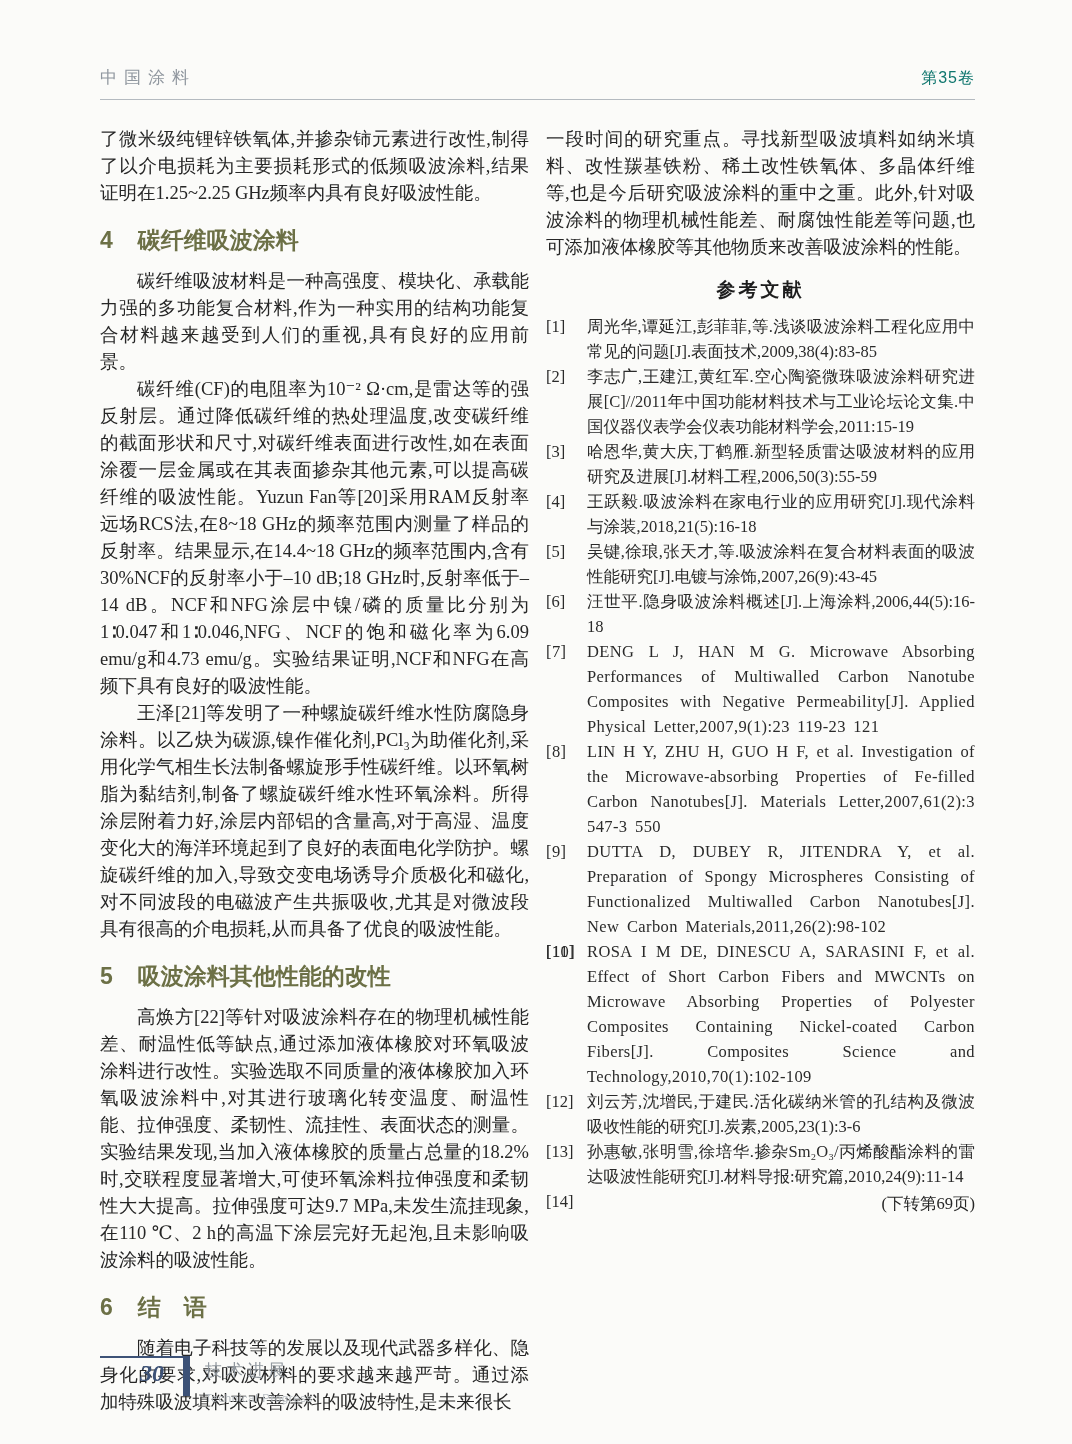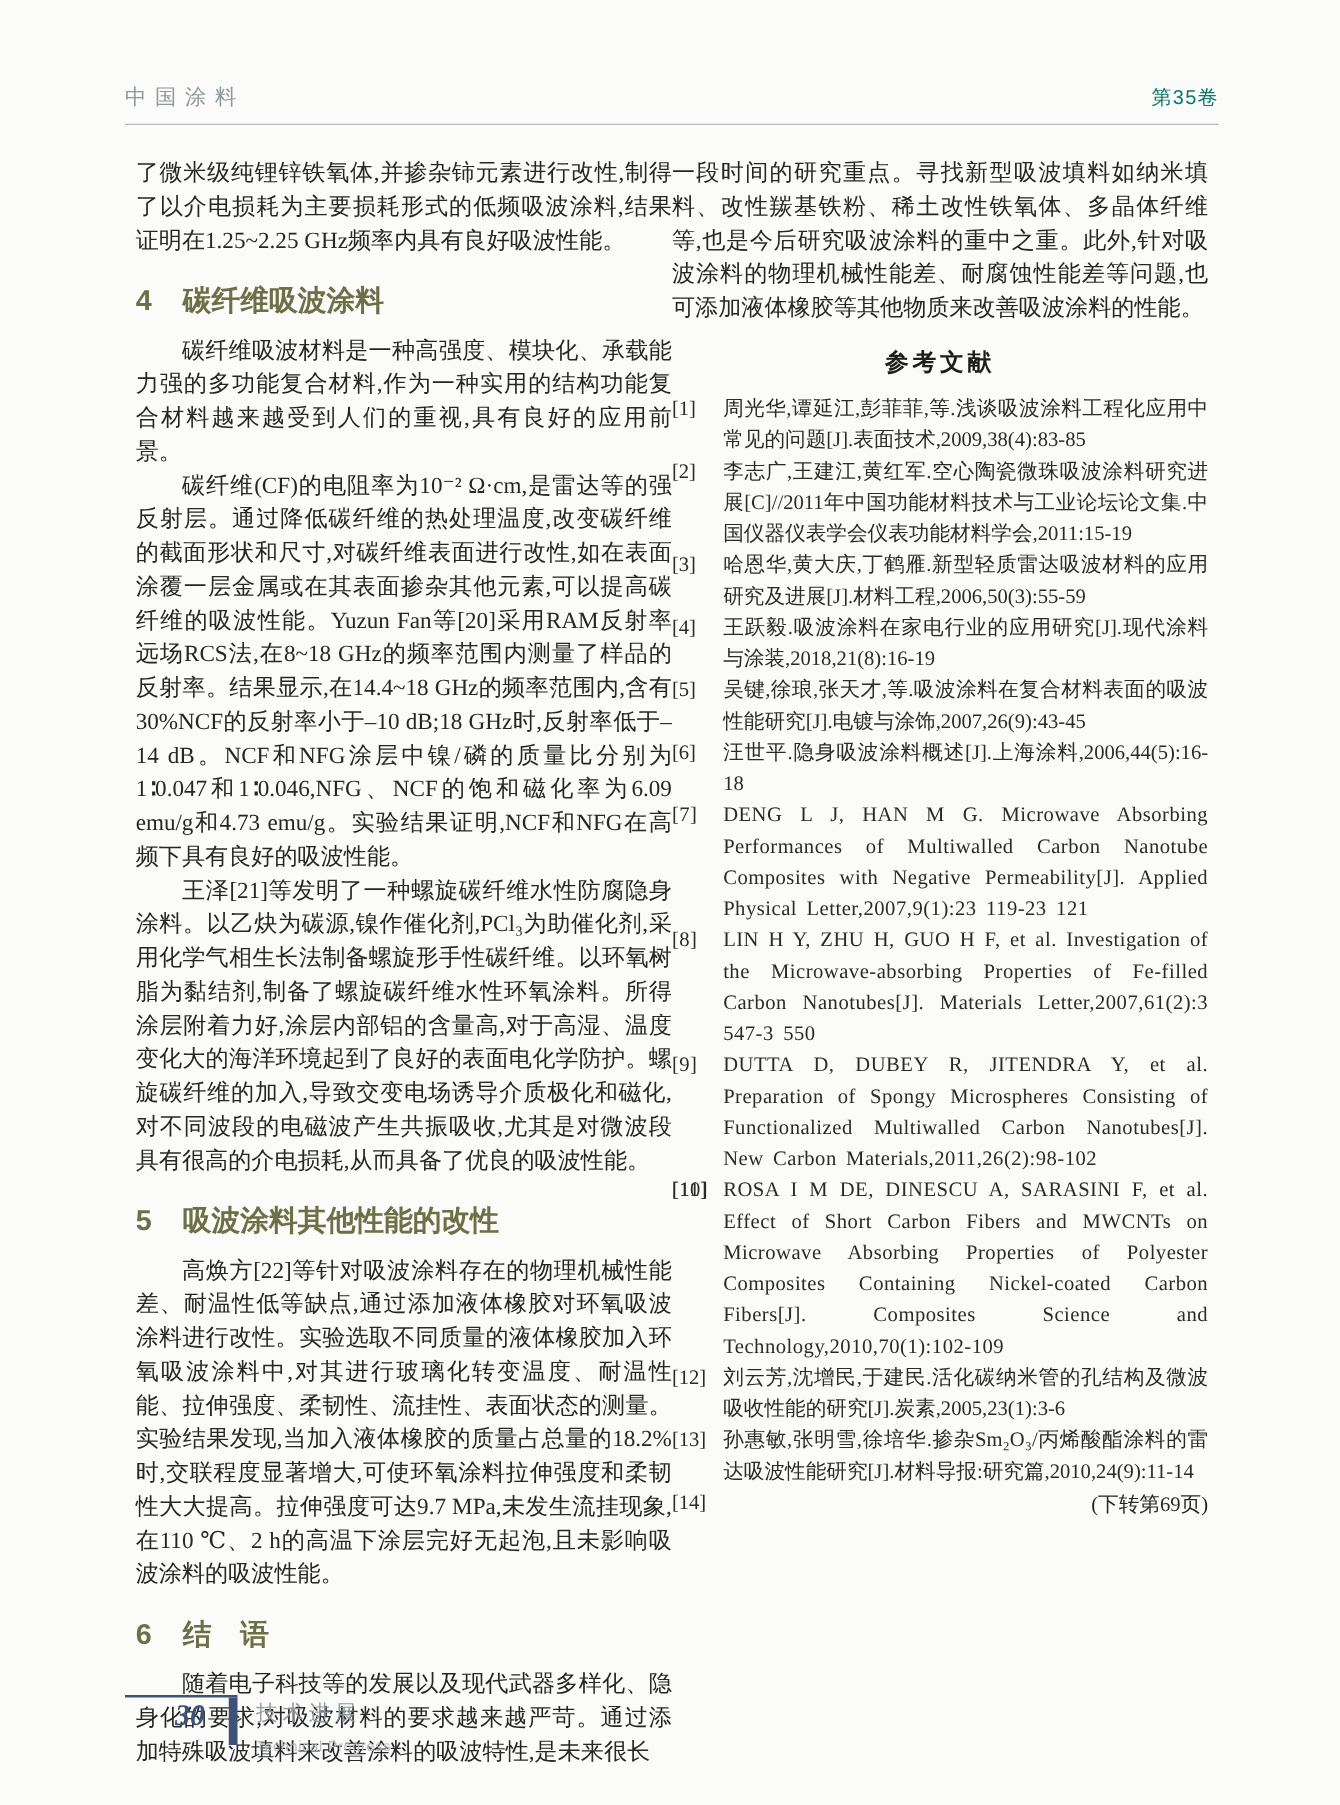--- a/index.html
+++ b/index.html
@@ -33,21 +33,21 @@
   .journal-title { font-size: 17px; color: #8f969e; letter-spacing: 7px; }
   .volume-label  { font-size: 16px; color: #0f766e; letter-spacing: 1px; }
 
   
   .columns {
     position: absolute;
     top: 126px;
     left: 100px;
     width: 875px;
     display: flex;
-    justify-content: center;
+    gap: 17px;
   }
   .col { width: 429px; }
 
   .body-p {
     font-size: 18.5px;
     line-height: 27px;
     text-align: justify;
     margin: 0;
   }
   .indent { text-indent: 2em; }
@@ -200,21 +200,21 @@
             <span>李志广,王建江,黄红军.空心陶瓷微珠吸波涂料研究进展[C]//2011年中国功能材料技术与工业论坛论文集.中国仪器仪表学会仪表功能材料学会,2011:15-19</span>
           </li>
 
           <li data-lang="zh">
             <span class="ref-id">[3]</span>
             <span>哈恩华,黄大庆,丁鹤雁.新型轻质雷达吸波材料的应用研究及进展[J].材料工程,2006,50(3):55-59</span>
           </li>
 
           <li data-lang="zh">
             <span class="ref-id">[4]</span>
-            <span>王跃毅.吸波涂料在家电行业的应用研究[J].现代涂料与涂装,2018,21(8):16-19</span>
+            <span>王跃毅.吸波涂料在家电行业的应用研究[J].现代涂料与涂装,2018,21(5):16-18</span>
           </li>
 
           <li data-lang="zh">
             <span class="ref-id">[5]</span>
             <span>吴键,徐琅,张天才,等.吸波涂料在复合材料表面的吸波性能研究[J].电镀与涂饰,2007,26(9):43-45</span>
           </li>
 
           <li data-lang="zh">
             <span class="ref-id">[6]</span>
             <span>汪世平.隐身吸波涂料概述[J].上海涂料,2006,44(5):16-18</span>

